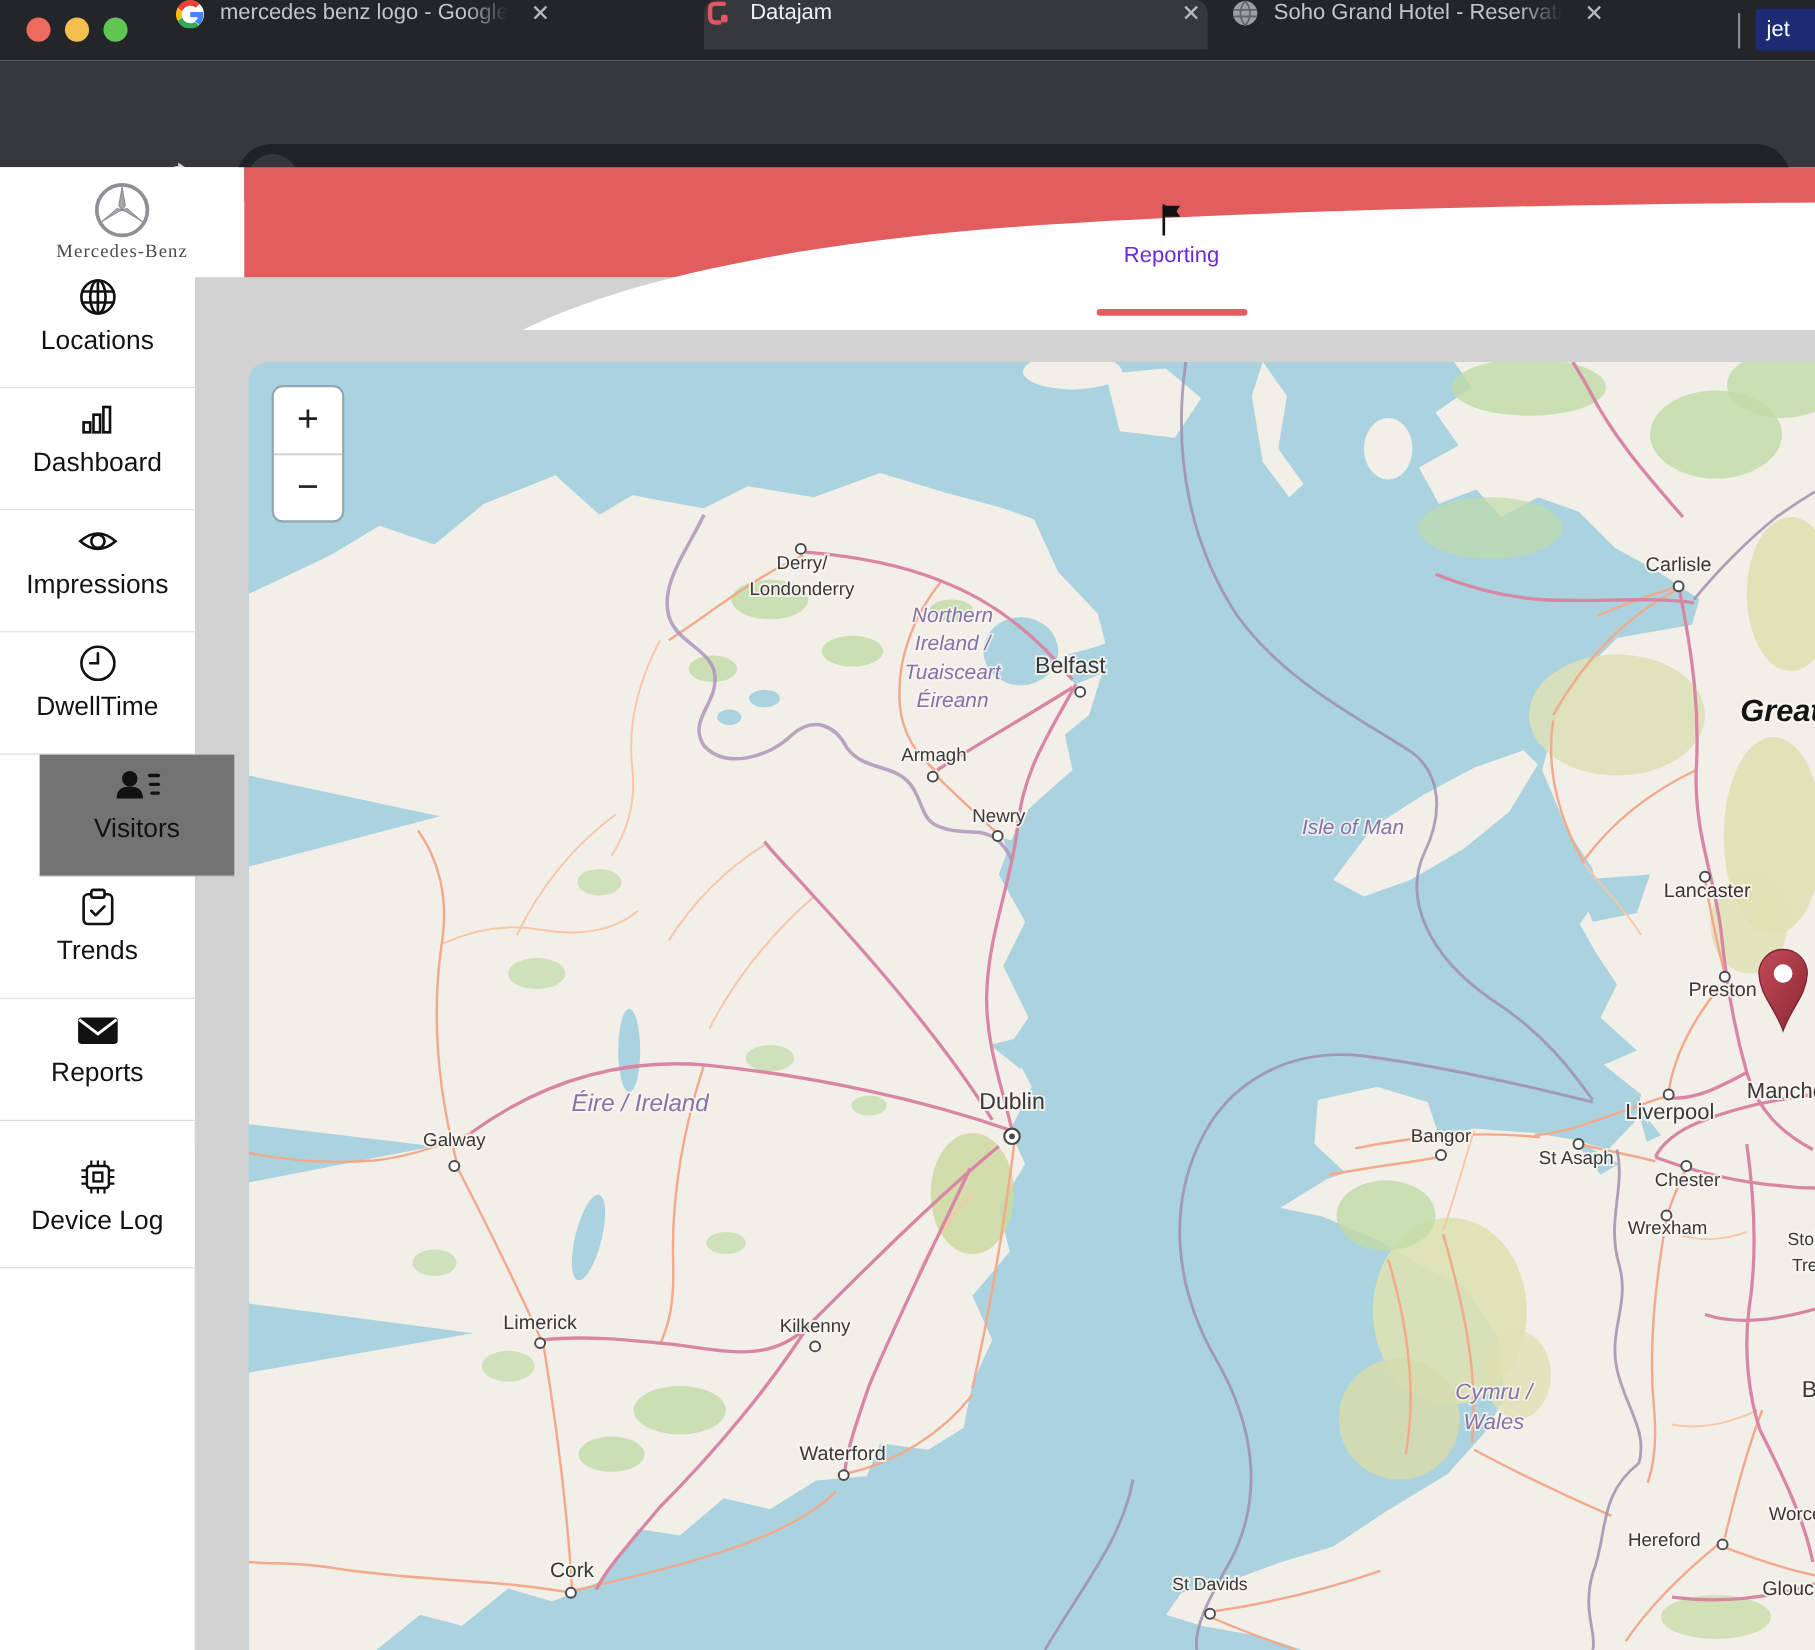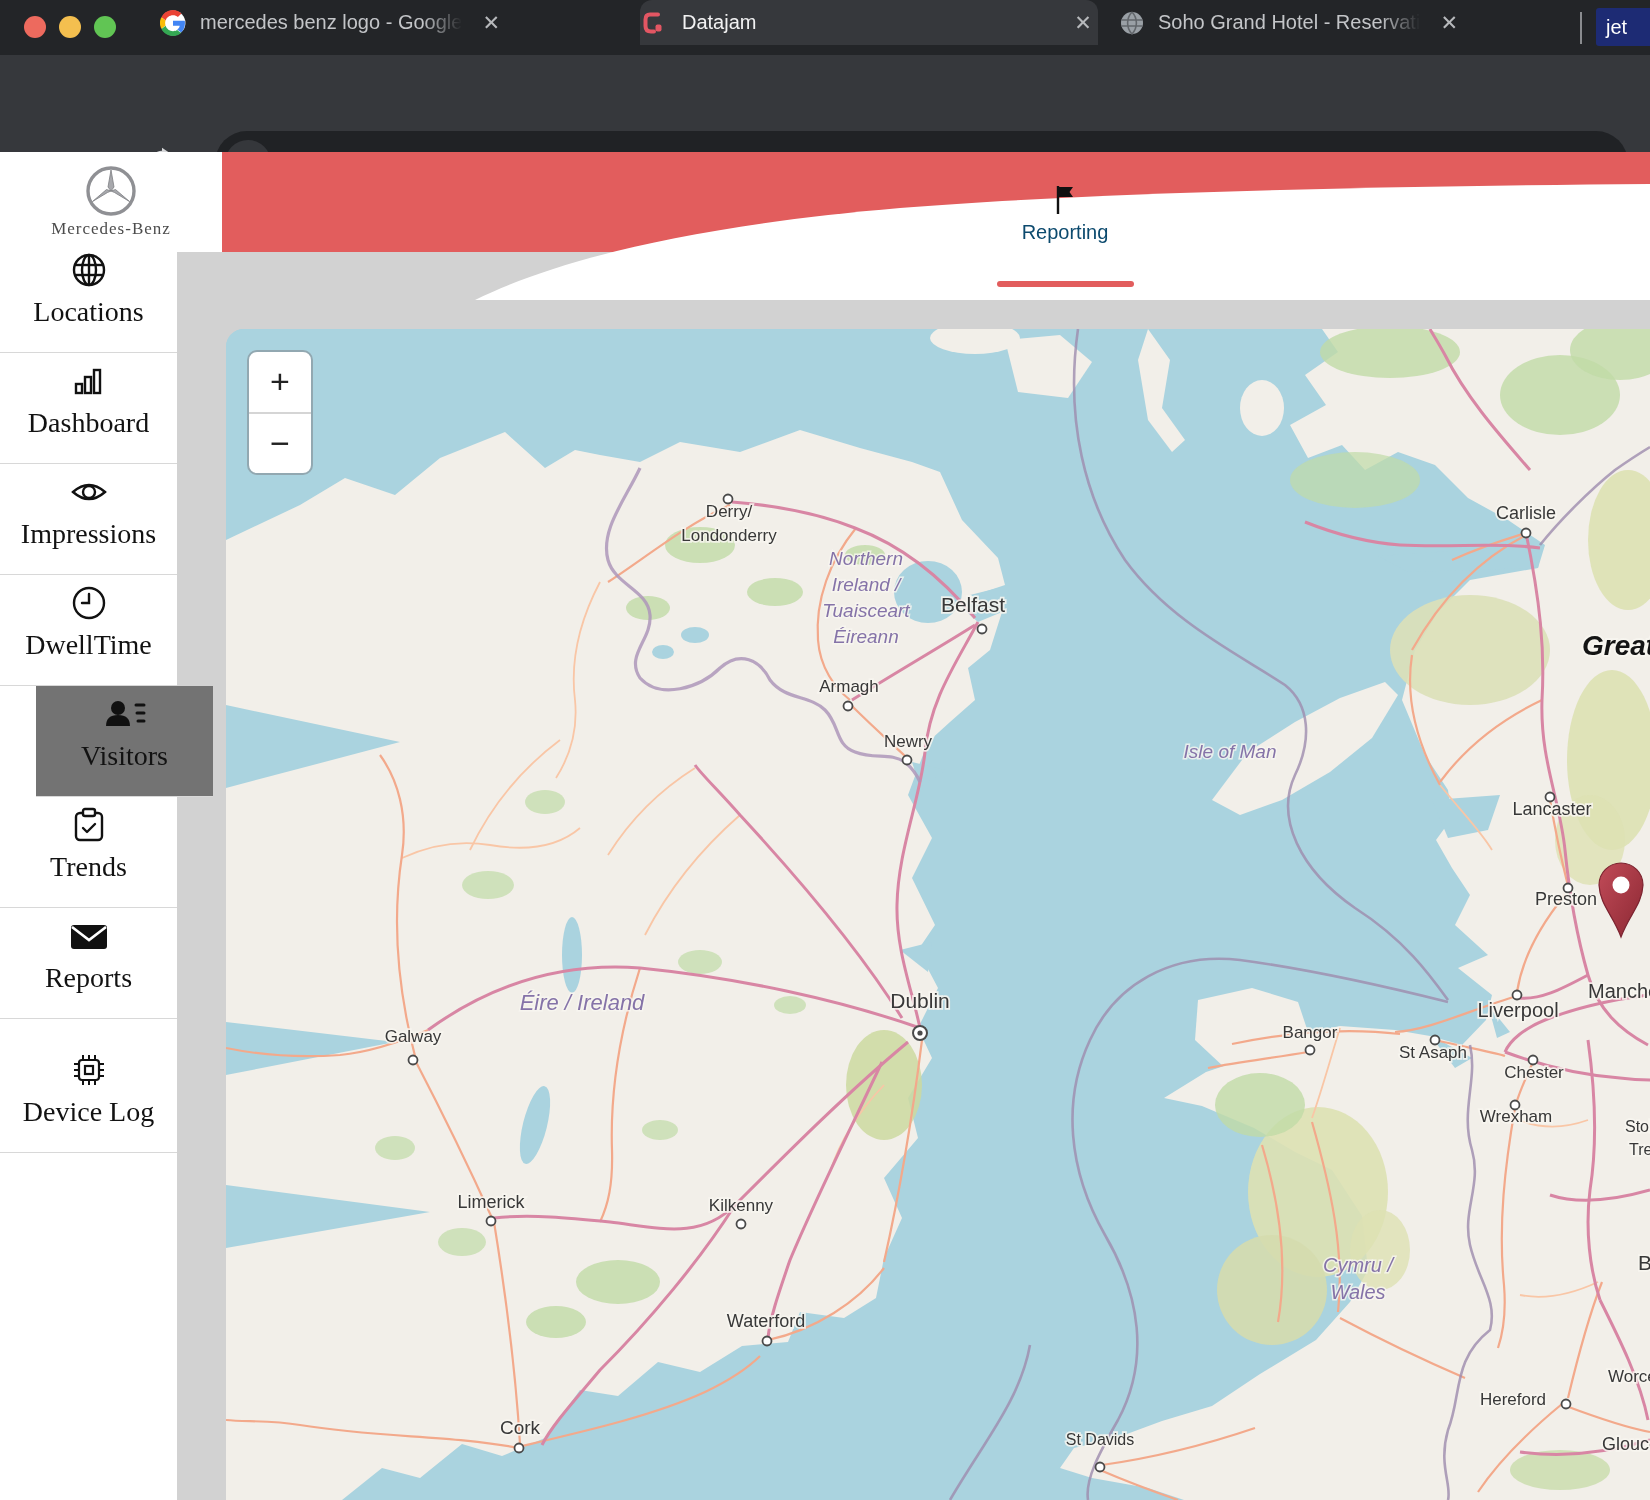--- a/index.html
+++ b/index.html
@@ -1,45 +1,45 @@
 <!DOCTYPE html>
 <html><head>
 <meta charset="utf-8">
 <style>
   html,body{margin:0;padding:0;background:#000;}
   #screen{position:relative;width:1650px;height:1500px;overflow:hidden;background:#d2d2d2;font-family:"Liberation Sans",sans-serif;}
   .abs{position:absolute;}
   
   #tabstrip{left:0;top:0;width:1650px;height:55px;background:#232528;}
   .tlight{top:16px;width:22px;height:22px;border-radius:50%;}
-  .tab{top:0;height:45px;display:flex;align-items:center;color:#c3c5c8;font-size:20px;}
+  .tab{top:0;height:45px;display:flex;color:#c3c5c8;font-size:20px;}
   .tab .title{white-space:nowrap;overflow:hidden;max-width:330px;}
   .tab.active{background:#36383c;border-radius:12px 12px 0 0;color:#f2f2f3;}
   .tclose{margin-left:14px;color:#b7b9bc;font-size:21px;width:30px;text-align:center;cursor:default;}
   .fade{-webkit-mask-image:linear-gradient(90deg,#000 85%,transparent);mask-image:linear-gradient(90deg,#000 85%,transparent);}
   #toolbar{left:0;top:55px;width:1650px;height:97px;background:#36383c;}
   .navbtn{top:84px;font-size:30px;color:#d6d7d9;}
   #urlpill{left:215px;top:76px;width:1413px;height:64px;background:#202225;border-radius:32px;display:flex;align-items:center;}
   #siteinfo{width:46px;height:46px;border-radius:50%;background:#35373b;margin-left:10px;display:flex;align-items:center;justify-content:center;}
   #urltext{color:#e9eaeb;font-size:24px;margin-left:18px;letter-spacing:.2px;}
   #jetbadge{left:1596px;top:8px;width:60px;height:38px;background:#1d2b74;color:#fff;font-size:20px;display:flex;align-items:center;padding-left:10px;border-radius:3px 0 0 3px;}
   #tabdivider{left:1580px;top:12px;width:2px;height:32px;background:#8a8c8f;}
   
   #redbar{left:222px;top:152px;width:1428px;height:100px;background:#e25d5d;}
   #logoblock{left:0;top:152px;width:222px;height:100px;background:#fff;display:flex;flex-direction:column;align-items:center;justify-content:center;}
   #brandtext{font-family:"Liberation Serif",serif;font-size:17px;color:#4c4c4c;letter-spacing:1px;margin-top:2px;}
   #swoosh{left:400px;top:152px;width:1250px;height:148px;pointer-events:none;}
   #reporting-tab{left:965px;top:185px;width:200px;height:110px;display:flex;flex-direction:column;align-items:center;}
-  #reporting-label{font-size:20px;color:#0c4a6e;margin-top:6px;}
+  #reporting-label{font-size:20px;color:#6d28d9;margin-top:6px;}
   #reporting-underline{left:997px;top:281px;width:137px;height:6px;background:#e25d5d;border-radius:3px;}
   
   #sidebar{left:0;top:242px;width:177px;height:1258px;background:#fff;}
   .cell{position:absolute;left:0;width:177px;height:111px;display:flex;flex-direction:column;align-items:center;padding-top:9px;box-sizing:border-box;border-bottom:1px solid #d8d8d8;background:#fff;}
   .cell.sel{background:#737373;margin-left:36px;}
-  .cell .lbl{font-size:28px;color:#121212;margin-top:7px;font-family:Liberation Serif, serif;}
+  .cell .lbl{font-size:24px;color:#121212;margin-top:7px;}
   .cell svg{display:block;}
   
   #mapcard{left:226px;top:329px;width:1424px;height:1171px;border-radius:18px 0 0 0;overflow:hidden;background:#aad3df;}
   #zoomctl{left:247px;top:350px;width:66px;height:125px;background:#fff;border:2px solid rgba(140,163,173,.95);border-radius:10px;box-sizing:border-box;display:flex;flex-direction:column;}
   .zbtn{flex:1;display:flex;align-items:center;justify-content:center;font-size:34px;color:#222;}
   .zbtn:first-child{border-bottom:2px solid #d5d5d5;}
   text{font-family:"Liberation Sans",sans-serif;}
   .city{fill:#383838;paint-order:stroke;stroke:rgba(248,246,240,.85);stroke-width:3.5px;}
   .region{fill:#8573a8;font-style:italic;paint-order:stroke;stroke:rgba(248,246,240,.8);stroke-width:3px;}
   .country{fill:#141414;font-style:italic;font-weight:bold;paint-order:stroke;stroke:rgba(248,246,240,.8);stroke-width:4px;}

